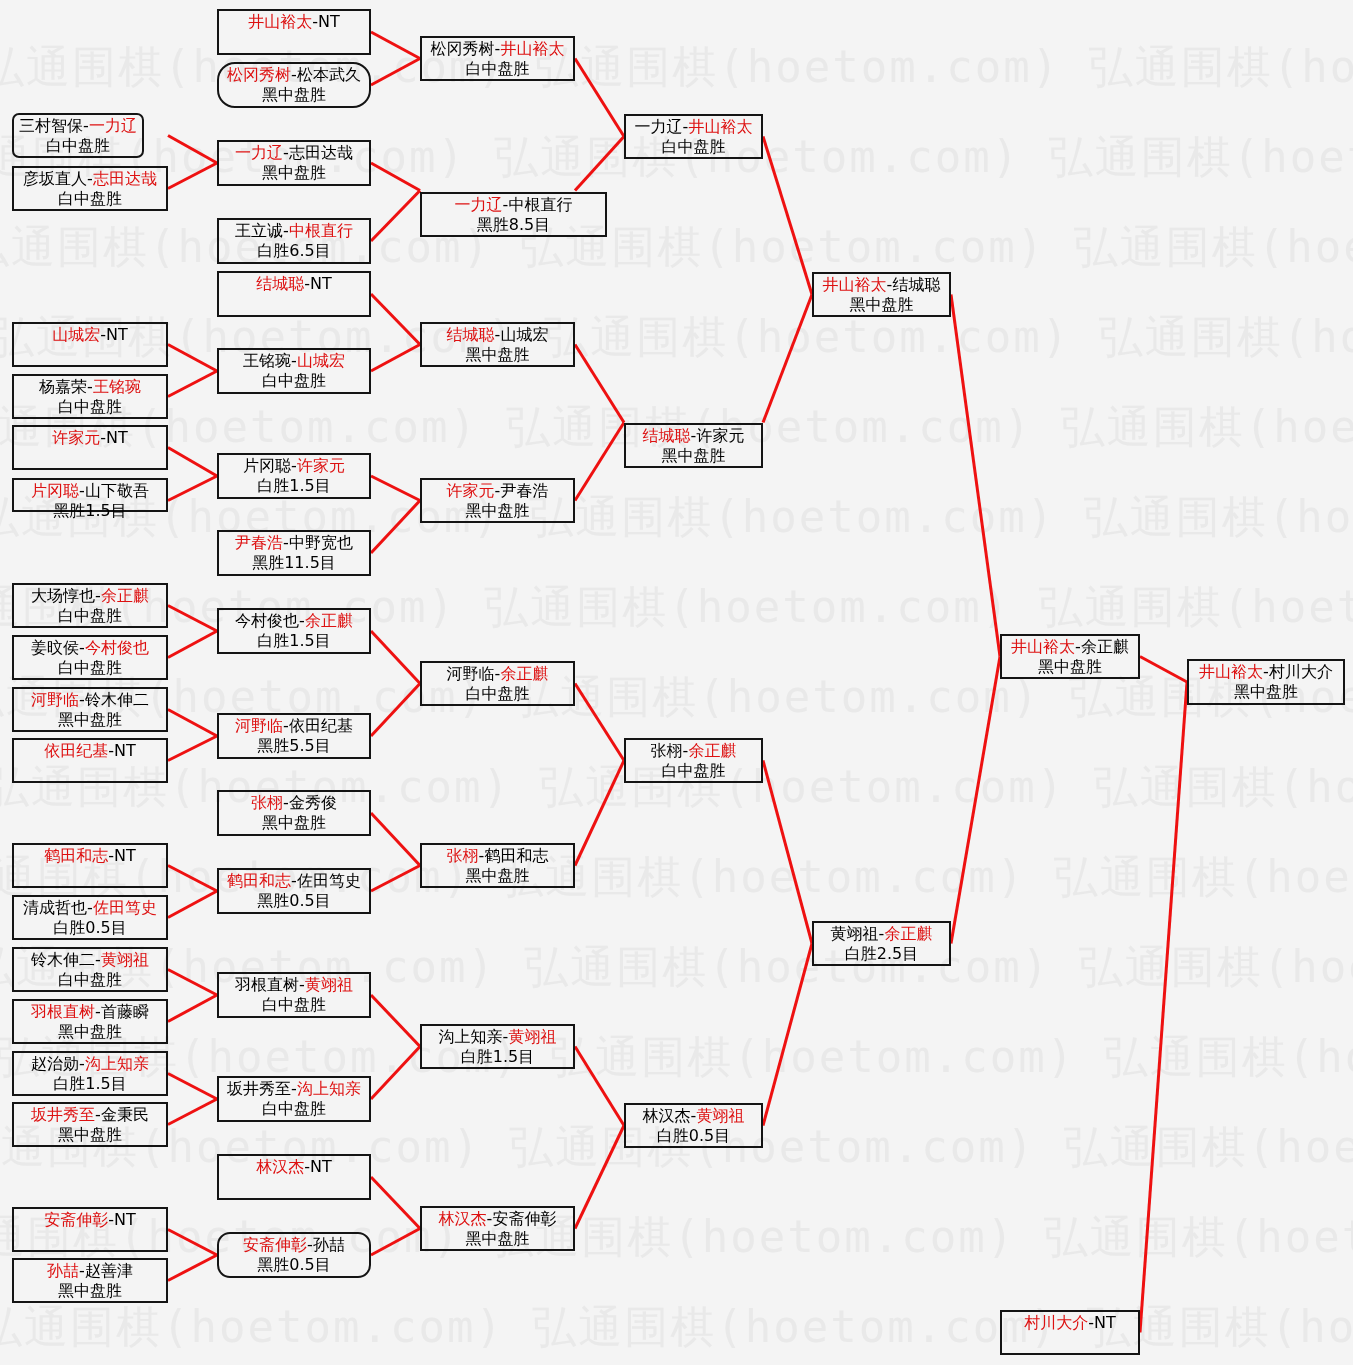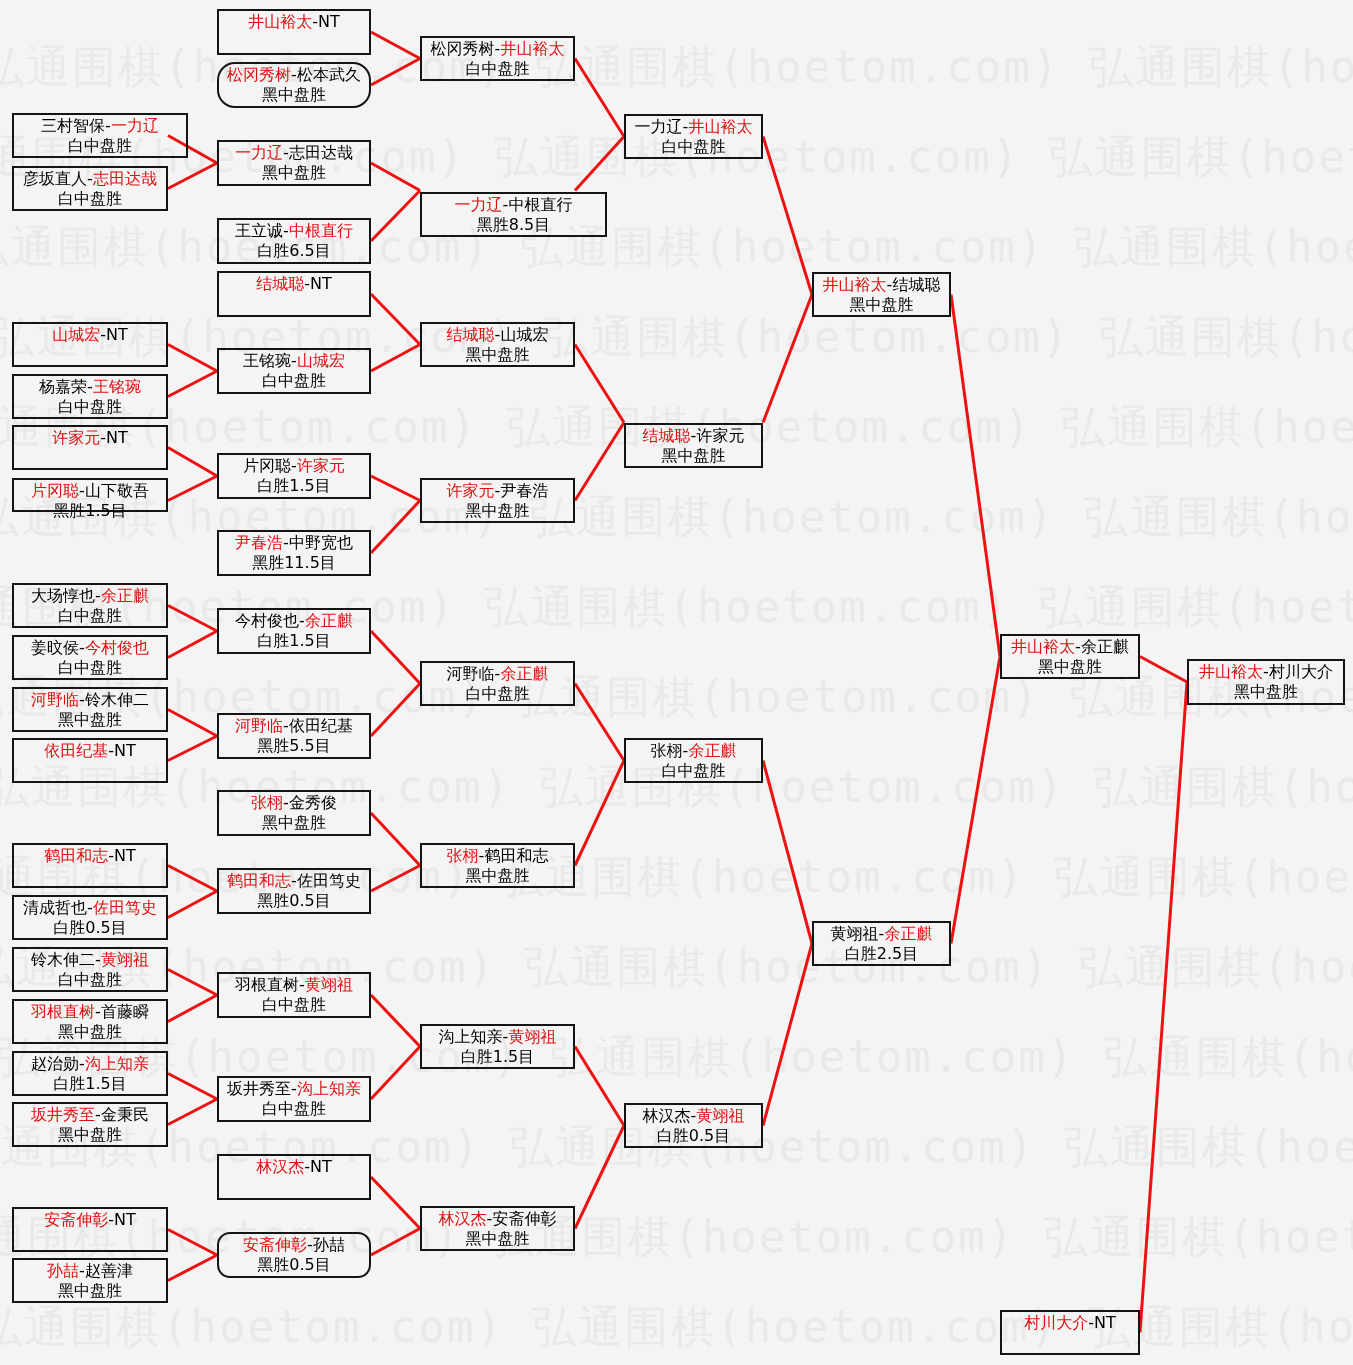--- a/index.html
+++ b/index.html
@@ -93,21 +93,21 @@
       <line x1="763" y1="136.5" x2="812" y2="294.5"></line>
       <line x1="763" y1="422.5" x2="812" y2="294.5"></line>
       <line x1="763" y1="760.5" x2="812" y2="943.5"></line>
       <line x1="763" y1="1125.5" x2="812" y2="943.5"></line>
       <line x1="951" y1="294.5" x2="1000" y2="656.5"></line>
       <line x1="951" y1="943.5" x2="1000" y2="656.5"></line>
       <line x1="1140" y1="656.5" x2="1187" y2="682"></line>
       <line x1="1140" y1="1332.5" x2="1187" y2="682"></line>
     </svg>
   <div id="box-layer">
-      <div class="box" style="left: 12px; top: 113px; width: 176px; height: 45px;">
+      <div class="box" style="left: 12px; top: 113px; width: 132px; height: 45px; border-radius: 7px;">
         <div class="l1"><span>三村智保</span><span>-</span><span class="win">一力辽</span></div>
         <div class="l2">白中盘胜</div>
       </div>
       <div class="box" style="left: 12px; top: 166px; width: 156px; height: 45px;">
         <div class="l1"><span>彦坂直人</span><span>-</span><span class="win">志田达哉</span></div>
         <div class="l2">白中盘胜</div>
       </div>
       <div class="box" style="left: 12px; top: 322px; width: 156px; height: 45px;">
         <div class="l1"><span class="win">山城宏</span><span>-</span><span>NT</span></div>
         <div class="l2"></div>

